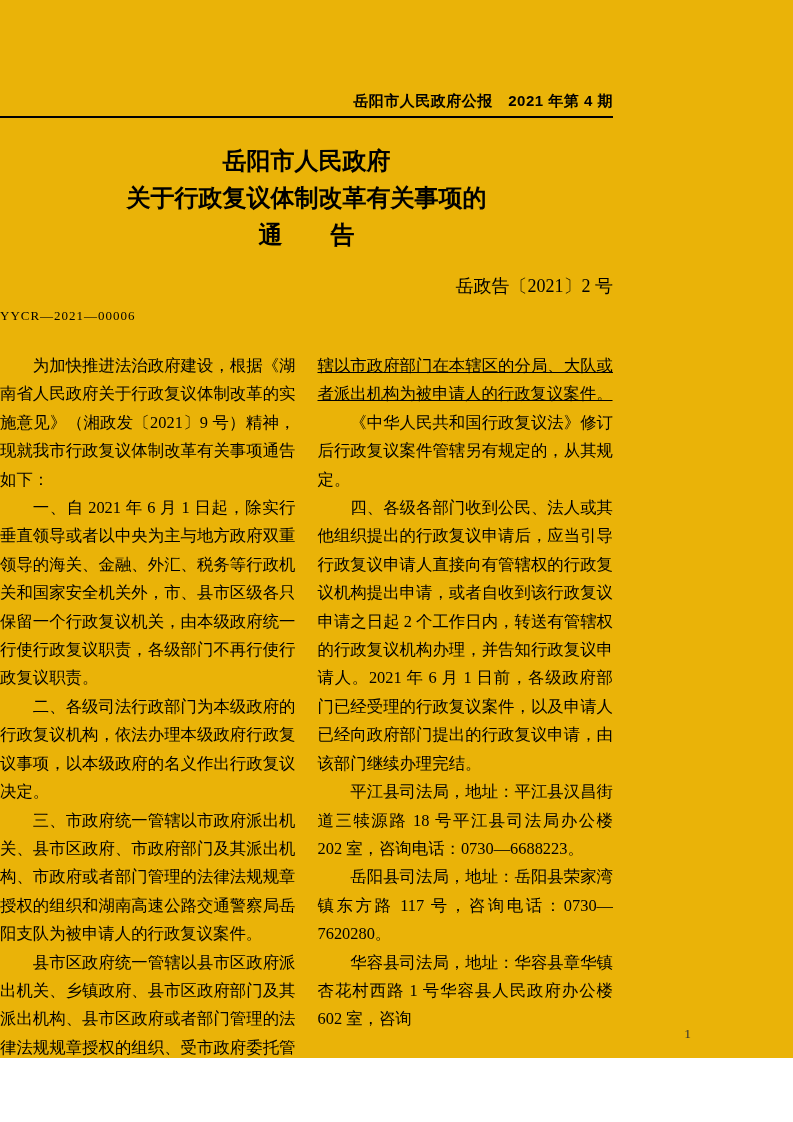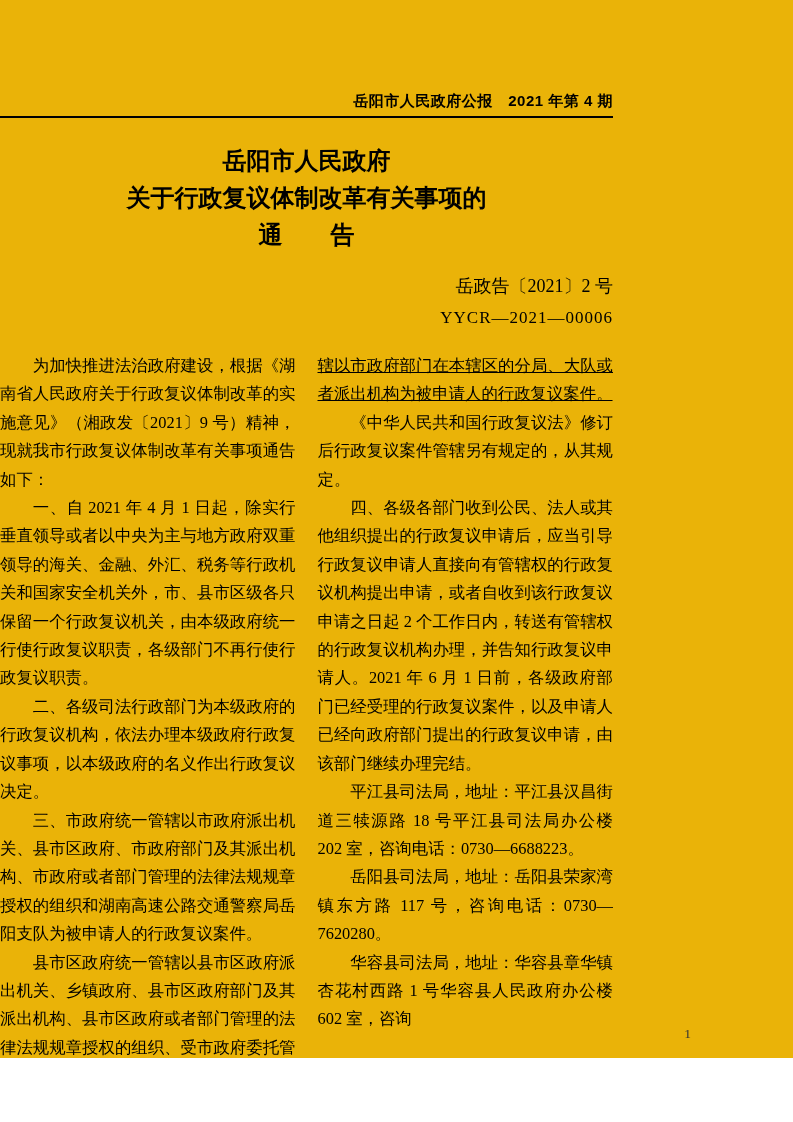--- a/index.html
+++ b/index.html
@@ -54,22 +54,22 @@
     text-align: right;
     font-size: 18px;
     color: #000000;
     margin-top: 8px;
   }
   .index-number {
     position: absolute;
     top: 308px;
     left: 0;
     width: 613px;
-    text-align: right;
-    font-size: 17px;
+    text-align: left;
+    font-size: 13px;
     letter-spacing: 1px;
     color: #000000;
   }
   .columns {
     position: absolute;
     top: 352px;
     left: 0;
     width: 613px;
     display: flex;
     gap: 22px;
@@ -113,21 +113,21 @@
     <div class="title-line">关于行政复议体制改革有关事项的</div>
     <div class="title-line">通　　告</div>
   </div>
 
   <div class="doc-number">岳政告〔2021〕2 号</div>
   <div class="index-number">YYCR—2021—00006</div>
 
   <div class="columns">
     <div class="column">
       <p>为加快推进法治政府建设，根据《湖南省人民政府关于行政复议体制改革的实施意见》（湘政发〔2021〕9 号）精神，现就我市行政复议体制改革有关事项通告如下：</p>
-      <p>一、自 2021 年 4 月 1 日起，除实行垂直领导或者以中央为主与地方政府双重领导的海关、金融、外汇、税务等行政机关和国家安全机关外，市、县市区级各只保留一个行政复议机关，由本级政府统一行使行政复议职责，各级部门不再行使行政复议职责。</p>
+      <p>一、自 2021 年 6 月 1 日起，除实行垂直领导或者以中央为主与地方政府双重领导的海关、金融、外汇、税务等行政机关和国家安全机关外，市、县市区级各只保留一个行政复议机关，由本级政府统一行使行政复议职责，各级部门不再行使行政复议职责。</p>
       <p>二、各级司法行政部门为本级政府的行政复议机构，依法办理本级政府行政复议事项，以本级政府的名义作出行政复议决定。</p>
       <p>三、市政府统一管辖以市政府派出机关、县市区政府、市政府部门及其派出机构、市政府或者部门管理的法律法规规章授权的组织和湖南高速公路交通警察局岳阳支队为被申请人的行政复议案件。</p>
       <p>县市区政府统一管辖以县市区政府派出机关、乡镇政府、县市区政府部门及其派出机构、县市区政府或者部门管理的法律法规规章授权的组织、受市政府委托管理的开发区管委会、队部在辖区的高速公路交警大队为被申请人的行政复议案件。按照属地管理原则，区政府统一管</p>
     </div>
     <div class="column">
       <p class="no-indent">辖以市政府部门在本辖区的分局、大队或者派出机构为被申请人的行政复议案件。</p>
       <p>《中华人民共和国行政复议法》修订后行政复议案件管辖另有规定的，从其规定。</p>
       <p>四、各级各部门收到公民、法人或其他组织提出的行政复议申请后，应当引导行政复议申请人直接向有管辖权的行政复议机构提出申请，或者自收到该行政复议申请之日起 2 个工作日内，转送有管辖权的行政复议机构办理，并告知行政复议申请人。2021 年 6 月 1 日前，各级政府部门已经受理的行政复议案件，以及申请人已经向政府部门提出的行政复议申请，由该部门继续办理完结。</p>
       <p>平江县司法局，地址：平江县汉昌街道三犊源路 18 号平江县司法局办公楼 202 室，咨询电话：0730—6688223。</p>
       <p>岳阳县司法局，地址：岳阳县荣家湾镇东方路 117 号，咨询电话：0730—7620280。</p>

